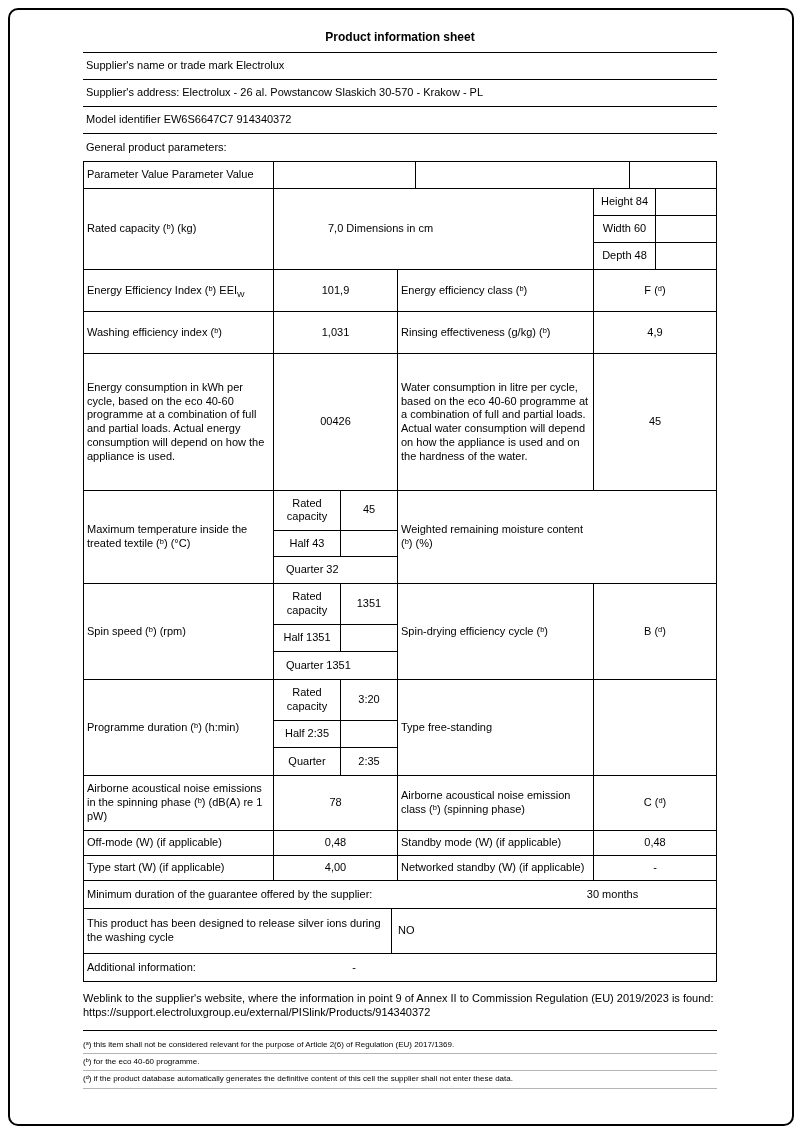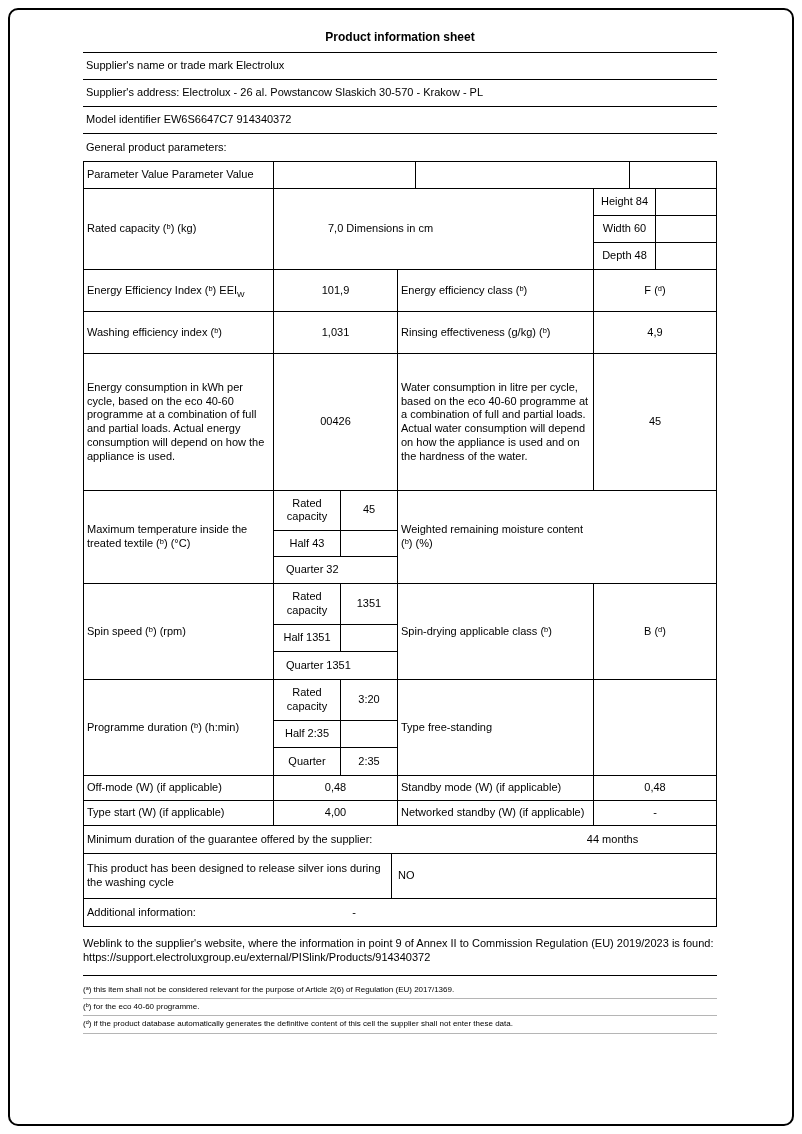--- a/index.html
+++ b/index.html
@@ -155,21 +155,21 @@
           <div class="sv">1351</div>
         </div>
         <div class="srow">
           <div class="sl">Half 1351</div>
           <div class="sv"></div>
         </div>
         <div class="srow">
           <div class="sspan">Quarter 1351</div>
         </div>
       </div>
-      <div class="cell c3 label">Spin-drying applicable class (ᵇ)</div>
+      <div class="cell c3 label">Spin-drying efficiency cycle (ᵇ)</div>
       <div class="cell c4">B (ᵈ)</div>
     </div>
 
     <div class="trow h96">
       <div class="cell c1 label">Programme duration (ᵇ) (h:min)</div>
       <div class="cell c2 nest">
         <div class="srow tall">
           <div class="sl">Rated capacity</div>
           <div class="sv">3:20</div>
         </div>
@@ -179,38 +179,44 @@
         </div>
         <div class="srow">
           <div class="sl">Quarter</div>
           <div class="sv">2:35</div>
         </div>
       </div>
       <div class="cell c3 label">Type free-standing</div>
       <div class="cell c4"></div>
     </div>
 
+    <div class="trow h55">
+      <div class="cell c1 label">Airborne acoustical noise emissions in the spinning phase (ᵇ) (dB(A) re 1 pW)</div>
+      <div class="cell c2">78</div>
+      <div class="cell c3 label">Airborne acoustical noise emission class (ᵇ) (spinning phase)</div>
+      <div class="cell c4">C (ᵈ)</div>
+    </div>
 
     <div class="trow h25">
       <div class="cell c1 label">Off-mode (W) (if applicable)</div>
       <div class="cell c2">0,48</div>
       <div class="cell c3 label">Standby mode (W) (if applicable)</div>
       <div class="cell c4">0,48</div>
     </div>
 
     <div class="trow h25">
       <div class="cell c1 label">Type start (W) (if applicable)</div>
       <div class="cell c2">4,00</div>
       <div class="cell c3 label">Networked standby (W) (if applicable)</div>
       <div class="cell c4">-</div>
     </div>
 
     <div class="trow h28">
       <div class="cell gl label">Minimum duration of the guarantee offered by the supplier:</div>
-      <div class="cell gv">44 months</div>
+      <div class="cell gv">30 months</div>
     </div>
 
     <div class="trow h45">
       <div class="cell silverl label">This product has been designed to release silver ions during the washing cycle</div>
       <div class="cell silverv">NO</div>
     </div>
 
     <div class="trow h27">
       <div class="cell c1 label nb">Additional information:</div>
       <div class="cell c2 nb">-</div>

